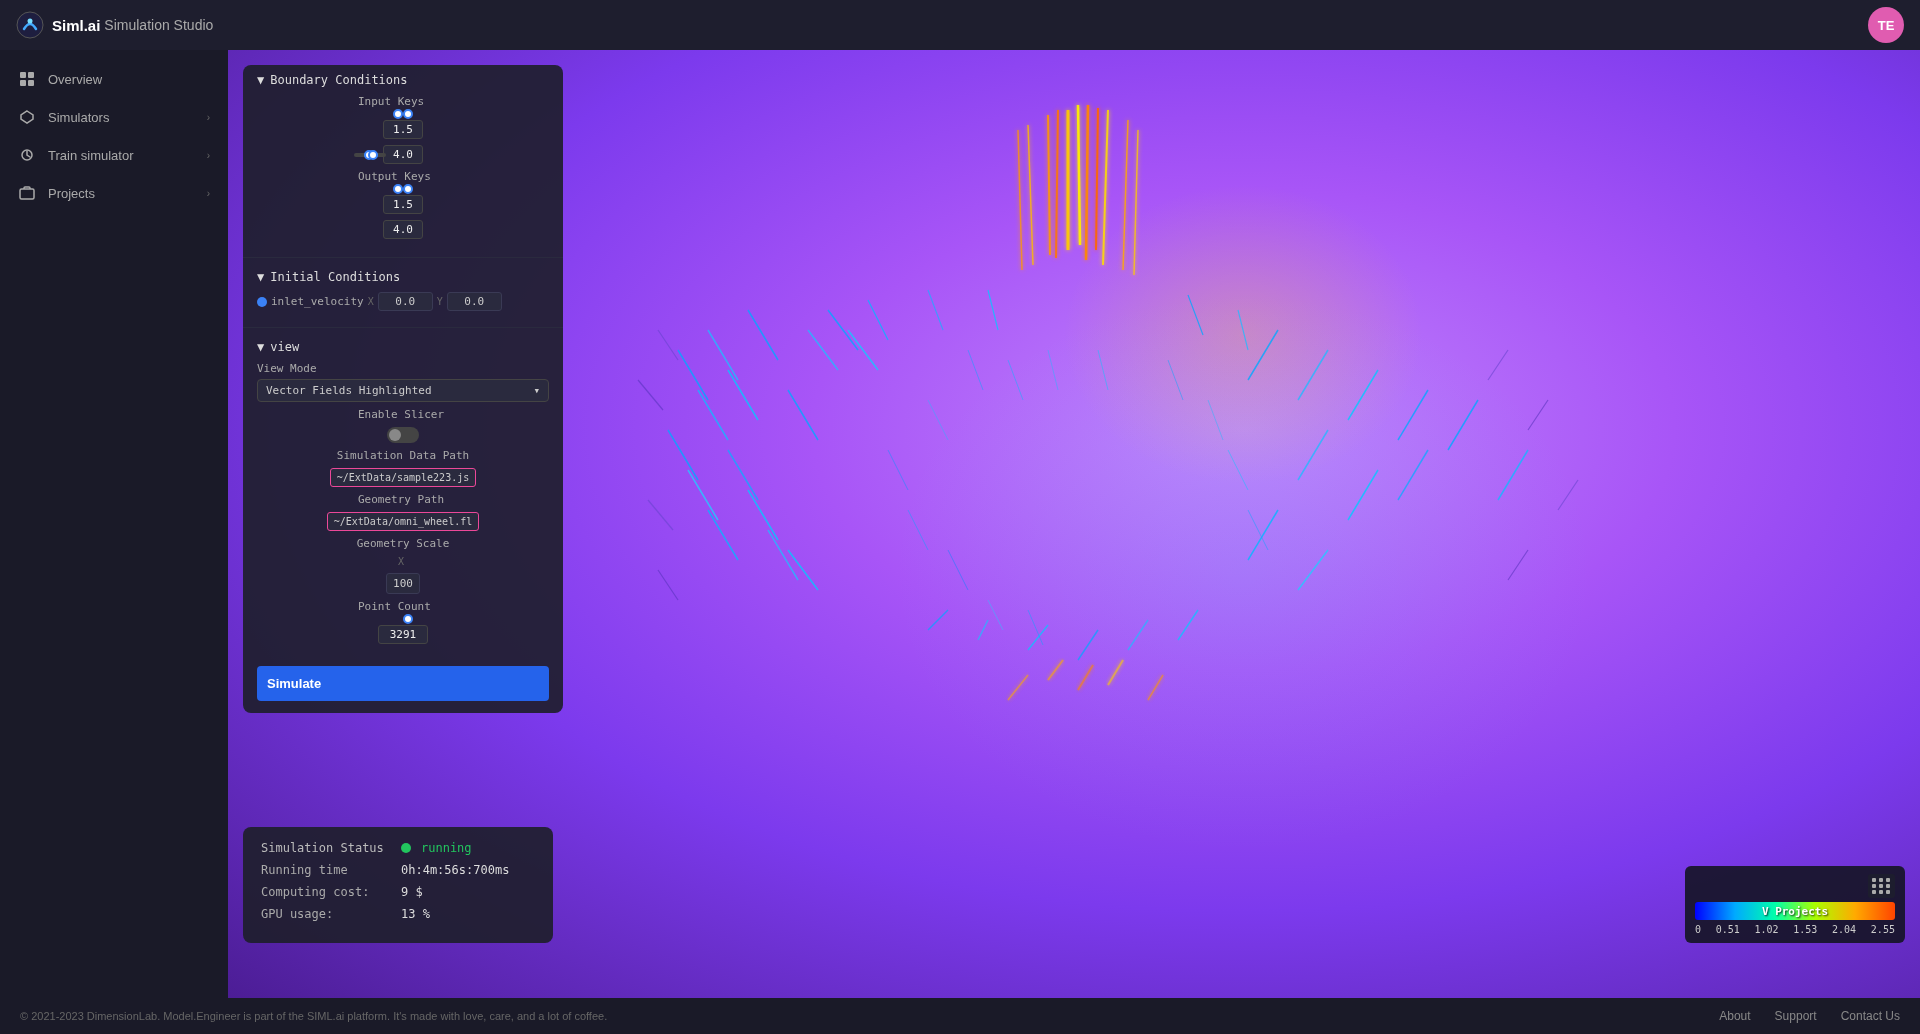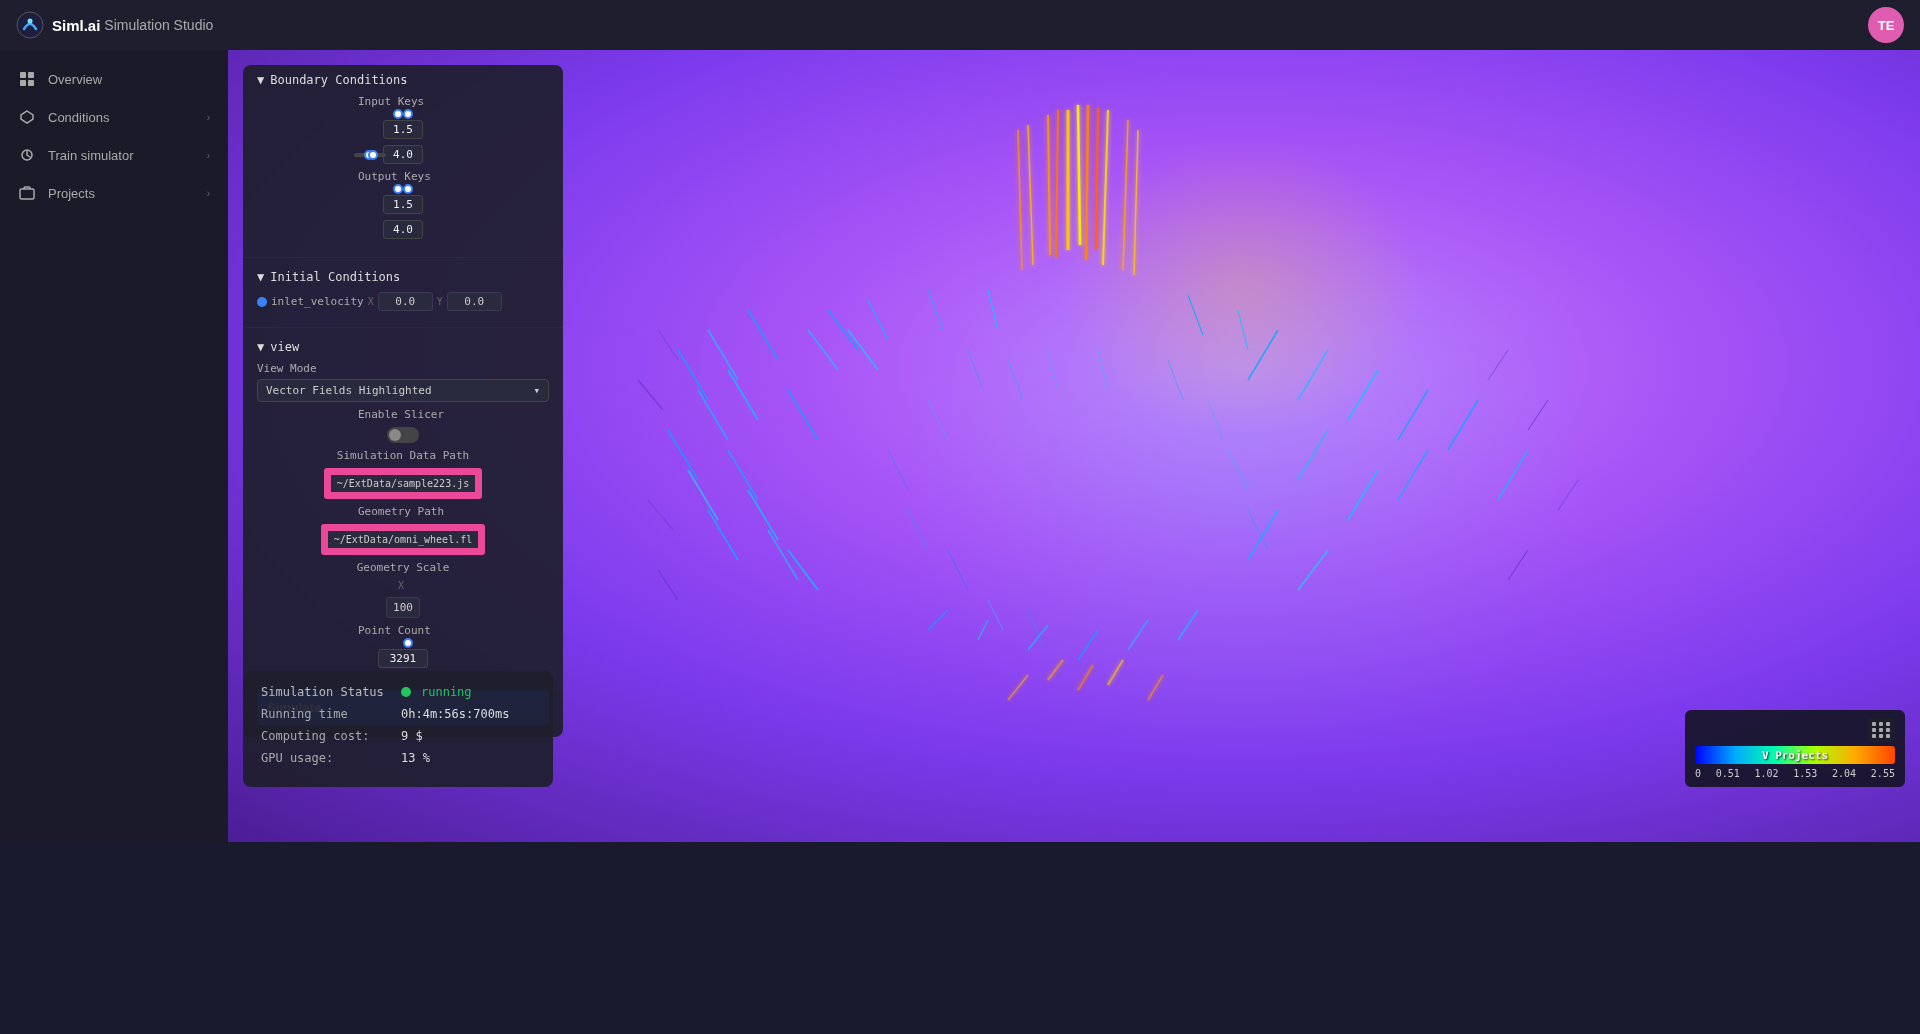--- a/index.html
+++ b/index.html
@@ -1,19 +1,19 @@
 <!DOCTYPE html>
 <html><head>
   <meta charset="utf-8">
   <style>
     * { box-sizing: border-box; margin: 0; padding: 0; }
     body { font-family: 'Segoe UI', Arial, sans-serif; background: #1a1a2e; color: #ccc; overflow: hidden; width: 1920px; height: 1034px; }
 
     
-    .app { display: flex; flex-direction: column; width: 1920px; height: 842px; }
+    .app { display: flex; flex-direction: column; width: 1920px; height: 1034px; }
     .top-bar { display: flex; align-items: center; background: #1e1e2e; height: 50px; padding: 0 16px; flex-shrink: 0; z-index: 10; }
     .main-area { display: flex; flex: 1; overflow: hidden; }
     .sidebar { width: 228px; background: #1a1a28; flex-shrink: 0; padding-top: 10px; }
     .viewport { flex: 1; position: relative; overflow: hidden; }
     .footer { height: 36px; background: #1a1a28; display: flex; align-items: center; justify-content: space-between; padding: 0 20px; font-size: 11px; color: #666; flex-shrink: 0; }
 
     
     .logo { display: flex; align-items: center; gap: 8px; color: #fff; font-size: 15px; font-weight: 600; }
     .logo-icon { width: 28px; height: 28px; }
     .app-title { color: #aaa; font-size: 14px; margin-left: 4px; }
@@ -51,21 +51,21 @@
     .ic-row { display: flex; align-items: center; gap: 4px; margin-bottom: 4px; font-size: 11px; font-family: monospace; color: #aaa; }
     .ic-dot { width: 10px; height: 10px; border-radius: 50%; background: #3b82f6; flex-shrink: 0; }
     .ic-input { background: #2a2a3e; border: 1px solid #3a3a55; border-radius: 3px; color: #ccc; font-size: 11px; font-family: monospace; padding: 2px 6px; width: 55px; text-align: center; }
     .ic-label { font-size: 10px; color: #666; }
 
     .view-mode-select { background: #2a2a3e; border: 1px solid #444; border-radius: 4px; color: #ccc; font-size: 11px; font-family: monospace; padding: 4px 8px; width: 100%; display: flex; align-items: center; justify-content: space-between; cursor: pointer; }
     .toggle-btn { width: 32px; height: 16px; background: #444; border-radius: 8px; position: relative; }
     .toggle-btn.off .thumb { left: 2px; }
     .toggle-btn .thumb { position: absolute; top: 2px; width: 12px; height: 12px; border-radius: 50%; background: #888; transition: left 0.2s; left: 2px; }
 
-    .path-input { background: #2a2a3e; border: 7px solid #ec4899; border-radius: 3px; color: #ccc; font-size: 10px; font-family: monospace; padding: 3px 6px; flex: 1; overflow: hidden; text-overflow: ellipsis; white-space: nowrap; }
+    .path-input { background: #2a2a3e; border: 1px solid #ec4899; border-radius: 3px; color: #ccc; font-size: 10px; font-family: monospace; padding: 3px 6px; flex: 1; overflow: hidden; text-overflow: ellipsis; white-space: nowrap; }
     .scale-input { background: #2a2a3e; border: 1px solid #3a3a55; border-radius: 3px; color: #ccc; font-size: 11px; font-family: monospace; padding: 3px 6px; flex: 1; }
     .scale-label { font-size: 10px; color: #666; margin-right: 4px; }
 
     .simulate-btn { display: block; width: calc(100% - 28px); margin: 8px 14px 0; background: #2563eb; color: #fff; border: none; border-radius: 4px; padding: 10px; font-size: 13px; font-weight: 600; cursor: pointer; text-align: left; }
 
     
     .status-panel { bottom: 55px; left: 15px; width: 310px; padding: 14px 18px; font-family: monospace; font-size: 12px; }
     .status-row { display: flex; align-items: center; gap: 10px; margin-bottom: 8px; color: #bbb; }
     .status-dot { width: 10px; height: 10px; border-radius: 50%; background: #22c55e; flex-shrink: 0; }
     .status-key { color: #aaa; min-width: 130px; }
@@ -130,21 +130,21 @@
             </svg>
         </span>
         <span>Overview</span>
       </div>
       <div class="sidebar-item">
         <span class="si-icon">
           <svg width="16" height="16" viewBox="0 0 16 16" fill="none">
               <path d="M8 2L14 6V10L8 14L2 10V6Z" stroke="#aaa" stroke-width="1.5" fill="none"></path>
             </svg>
         </span>
-        <span>Conditions</span>
+        <span>Simulators</span>
         <span class="arrow">›</span>
       </div>
       <div class="sidebar-item">
         <span class="si-icon">
           <svg width="16" height="16" viewBox="0 0 16 16" fill="none">
               <circle cx="8" cy="8" r="5" stroke="#aaa" stroke-width="1.5"></circle>
               <path d="M8 4v4l3 2" stroke="#aaa" stroke-width="1.5" stroke-linecap="round"></path>
             </svg>
         </span>
         <span>Train simulator</span>
@@ -508,13 +508,21 @@
           <span>0.51</span>
           <span>1.02</span>
           <span>1.53</span>
           <span>2.04</span>
           <span>2.55</span>
         </div>
       </div>
     </div>
   </div>
 
+  <div class="footer">
+    <span>© 2021-2023 DimensionLab. Model.Engineer is part of the SIML.ai platform. It's made with love, care, and a lot of coffee.</span>
+    <div class="footer-links">
+      <span class="footer-link">About</span>
+      <span class="footer-link">Support</span>
+      <span class="footer-link">Contact Us</span>
+    </div>
+  </div>
 </div>
 
 </body></html>

